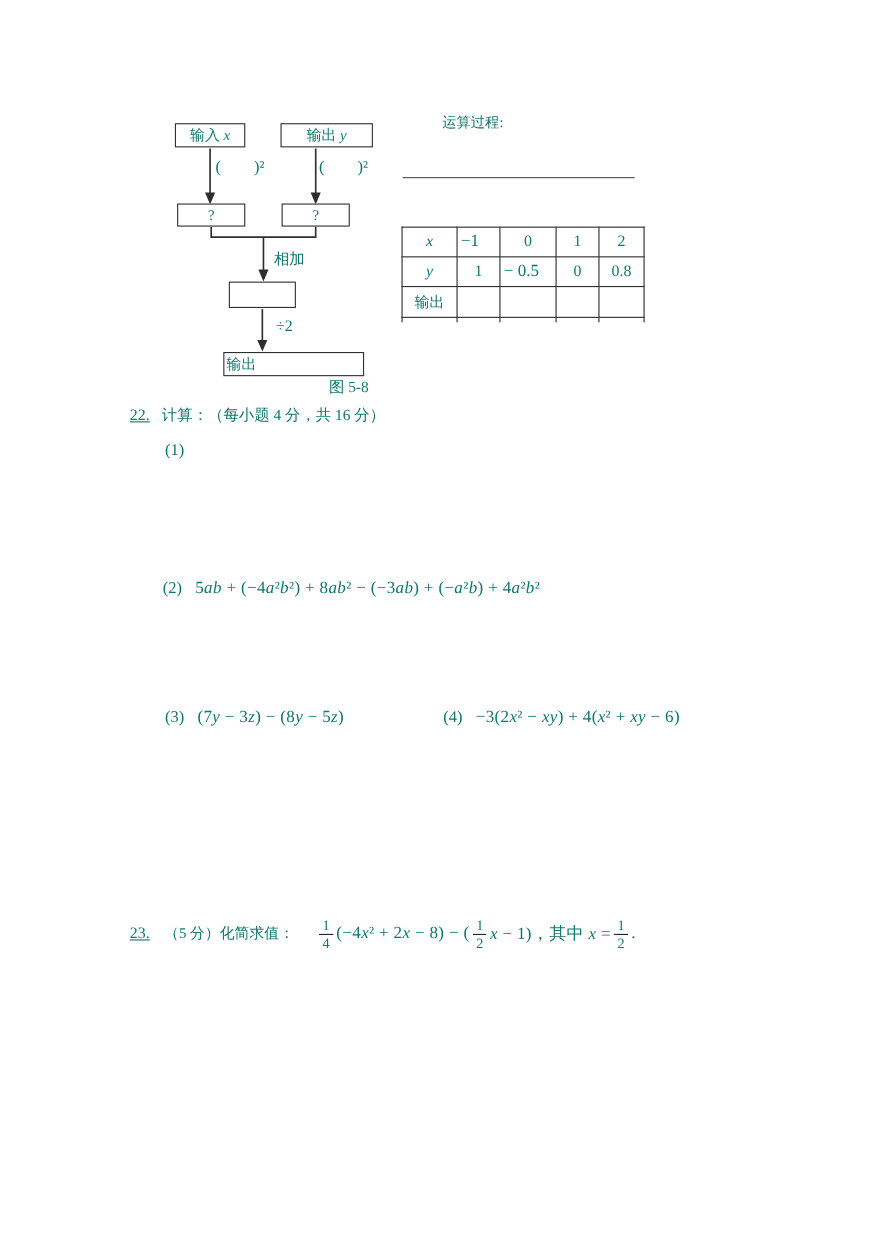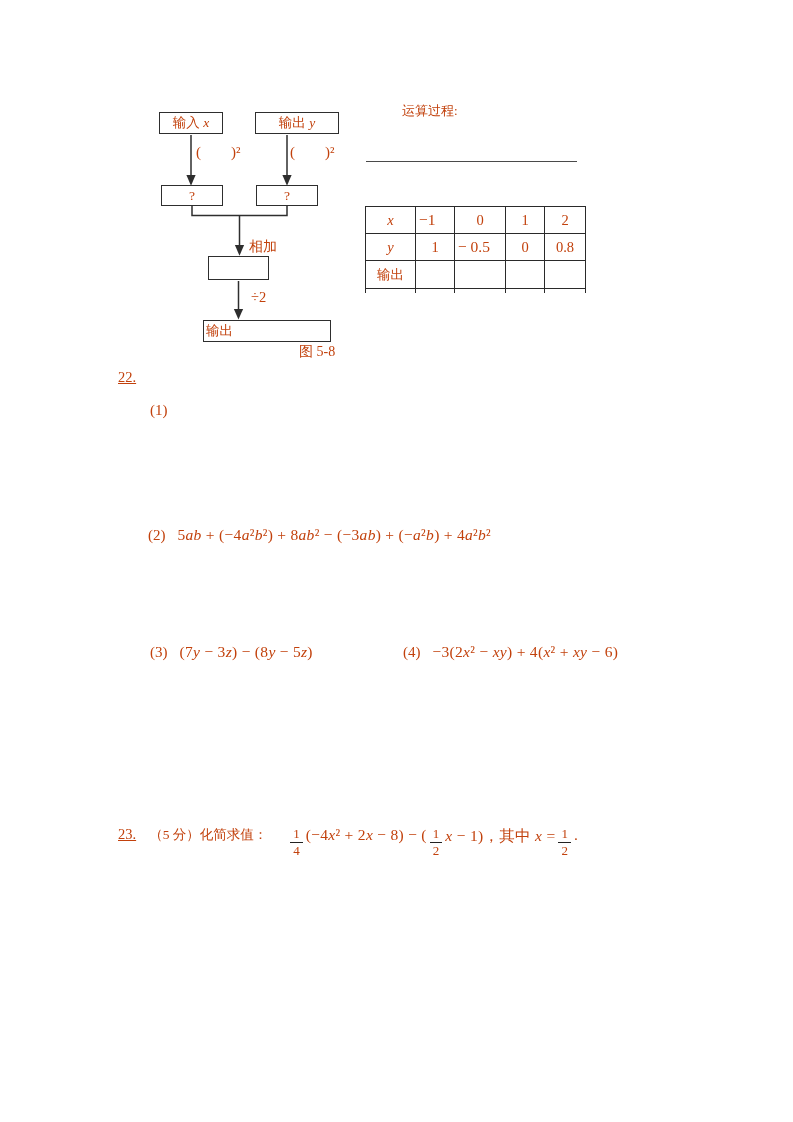--- a/index.html
+++ b/index.html
@@ -1,18 +1,18 @@
 <!DOCTYPE html>
 <html><head>
 <meta charset="utf-8">
 <style>
   html,body { margin:0; padding:0; background:#888; }
   .page {
     position:relative; width:793px; height:1122px; background:#ffffff;
-    font-family:"Liberation Serif","DejaVu Serif",serif; color:#c2410c;
+    font-family:"Liberation Serif","DejaVu Serif",serif; color:#0f766e;
     overflow:hidden; margin:0 auto;
   }
 
   
   .fc-svg { position:absolute; left:0; top:0; pointer-events:none; }
   .fc-box {
     position:absolute; box-sizing:border-box; border:1.6px solid #2e2e2e;
     background:#fff; display:flex; align-items:center; justify-content:center;
     font-size:13.5px; line-height:1;
   }
@@ -34,21 +34,21 @@
   .io-table tr.stub td { border-bottom:none; height:4px; }
 
   
   .prob-row { position:absolute; display:flex; align-items:baseline; white-space:nowrap; }
   .pnum  { font-size:14.5px;text-decoration:underline; }
   .ptitle{ font-size:14px; }
   .ilabel{ font-size:15px; }
   .math  { font-size:15.5px; letter-spacing:0.3px; }
   .math i, .fc-box i, .io-table i { font-family:"Liberation Serif","DejaVu Serif",serif; }
 
-  .p23-row { position:absolute; display:flex; align-items:flex-start; white-space:nowrap; }
+  .p23-row { position:absolute; display:flex; align-items:center; white-space:nowrap; }
   .frac { display:inline-flex; flex-direction:column; align-items:center;
           font-size:13px; line-height:1.2; margin:0 3px; }
   .frac .fnum { border-bottom:1.3px solid #222; padding:0 3px; }
   .frac .fden { padding:0 3px; }
 </style>
 </head>
 <body>
 
 <div class="page">
 
@@ -78,21 +78,21 @@
   <div class="fc-label sq-label" style="left:196px;top:145px">(&nbsp;&nbsp;&nbsp;&nbsp;&nbsp;&nbsp;&nbsp;&nbsp;)²</div>
   <div class="fc-label sq-label" style="left:290px;top:145px">(&nbsp;&nbsp;&nbsp;&nbsp;&nbsp;&nbsp;&nbsp;&nbsp;)²</div>
 
   <div class="fc-box" style="left:161px;top:185px;width:62px;height:21px">
     <span>?</span>
   </div>
   <div class="fc-box" style="left:256px;top:185px;width:62px;height:21px">
     <span>?</span>
   </div>
 
-  <div class="fc-label" style="left:249px;top:240px">相加</div>
+  <div class="fc-label" style="left:249px;top:230px">相加</div>
 
   <div class="fc-box" style="left:208px;top:256px;width:61px;height:24px"></div>
 
   <div class="fc-label" style="left:251px;top:290px;font-size:14.5px">÷2</div>
 
   <div class="fc-box left-text" style="left:203px;top:320px;width:128px;height:22px">
     <span>输出</span>
   </div>
 
   <div class="fc-caption" style="left:299px;top:343px">图 5-8</div>
@@ -136,20 +136,21 @@
       <td></td>
       <td></td>
       <td></td>
       <td></td>
     </tr>
   </tbody>
     </table>
 
   <div class="prob-row" style="left:118px;top:369px;gap:11px">
     <span class="pnum">22.</span>
+    <span class="ptitle">计算：（每小题 4 分，共 16 分）</span>
   </div>
 
   <div class="prob-row" style="left:150px;top:402px;gap:12px">
     <span class="ilabel">(1)</span>
   </div>
 
   <div class="prob-row" style="left:148px;top:526px;gap:12px">
     <span class="ilabel">(2)</span>
     <span class="math">5<i>ab</i> + (−4<i>a</i>²<i>b</i>²) + 8<i>ab</i>² − (−3<i>ab</i>) + (−<i>a</i>²<i>b</i>) + 4<i>a</i>²<i>b</i>²</span>
   </div>

